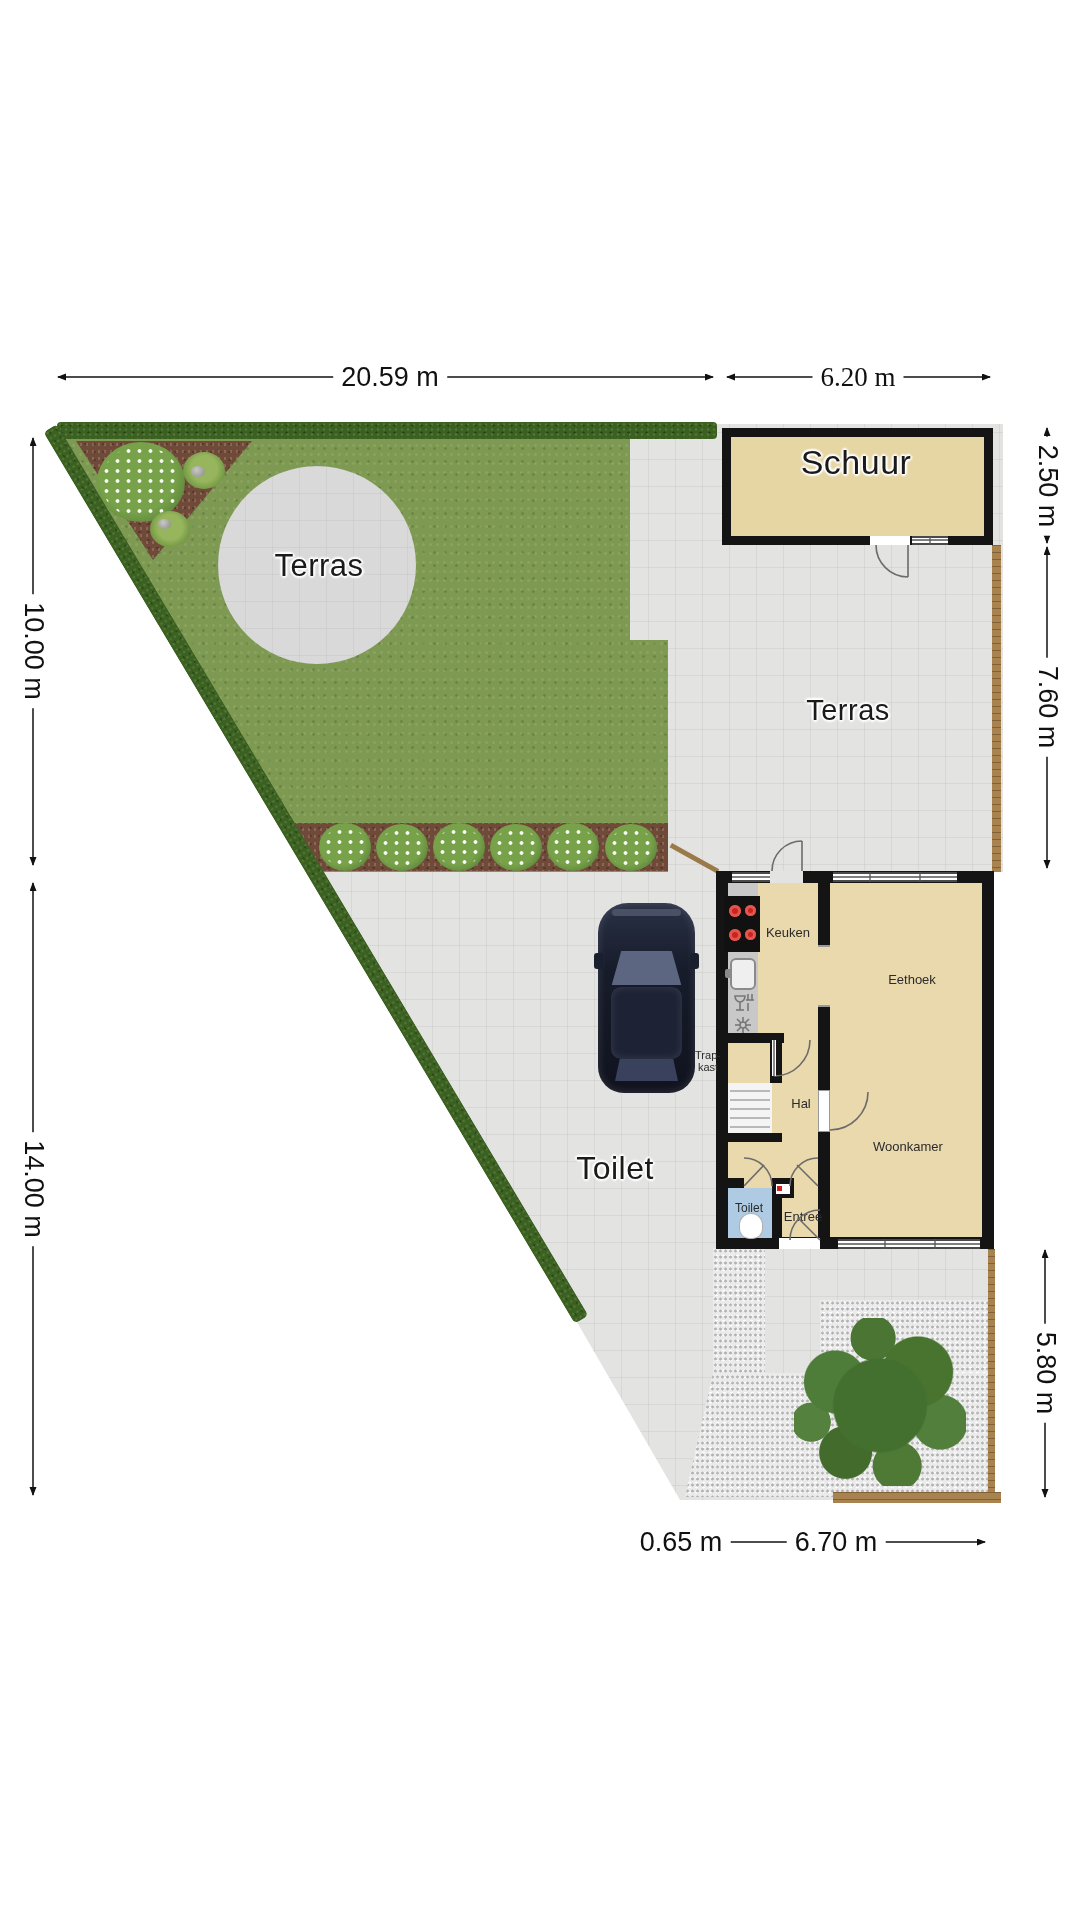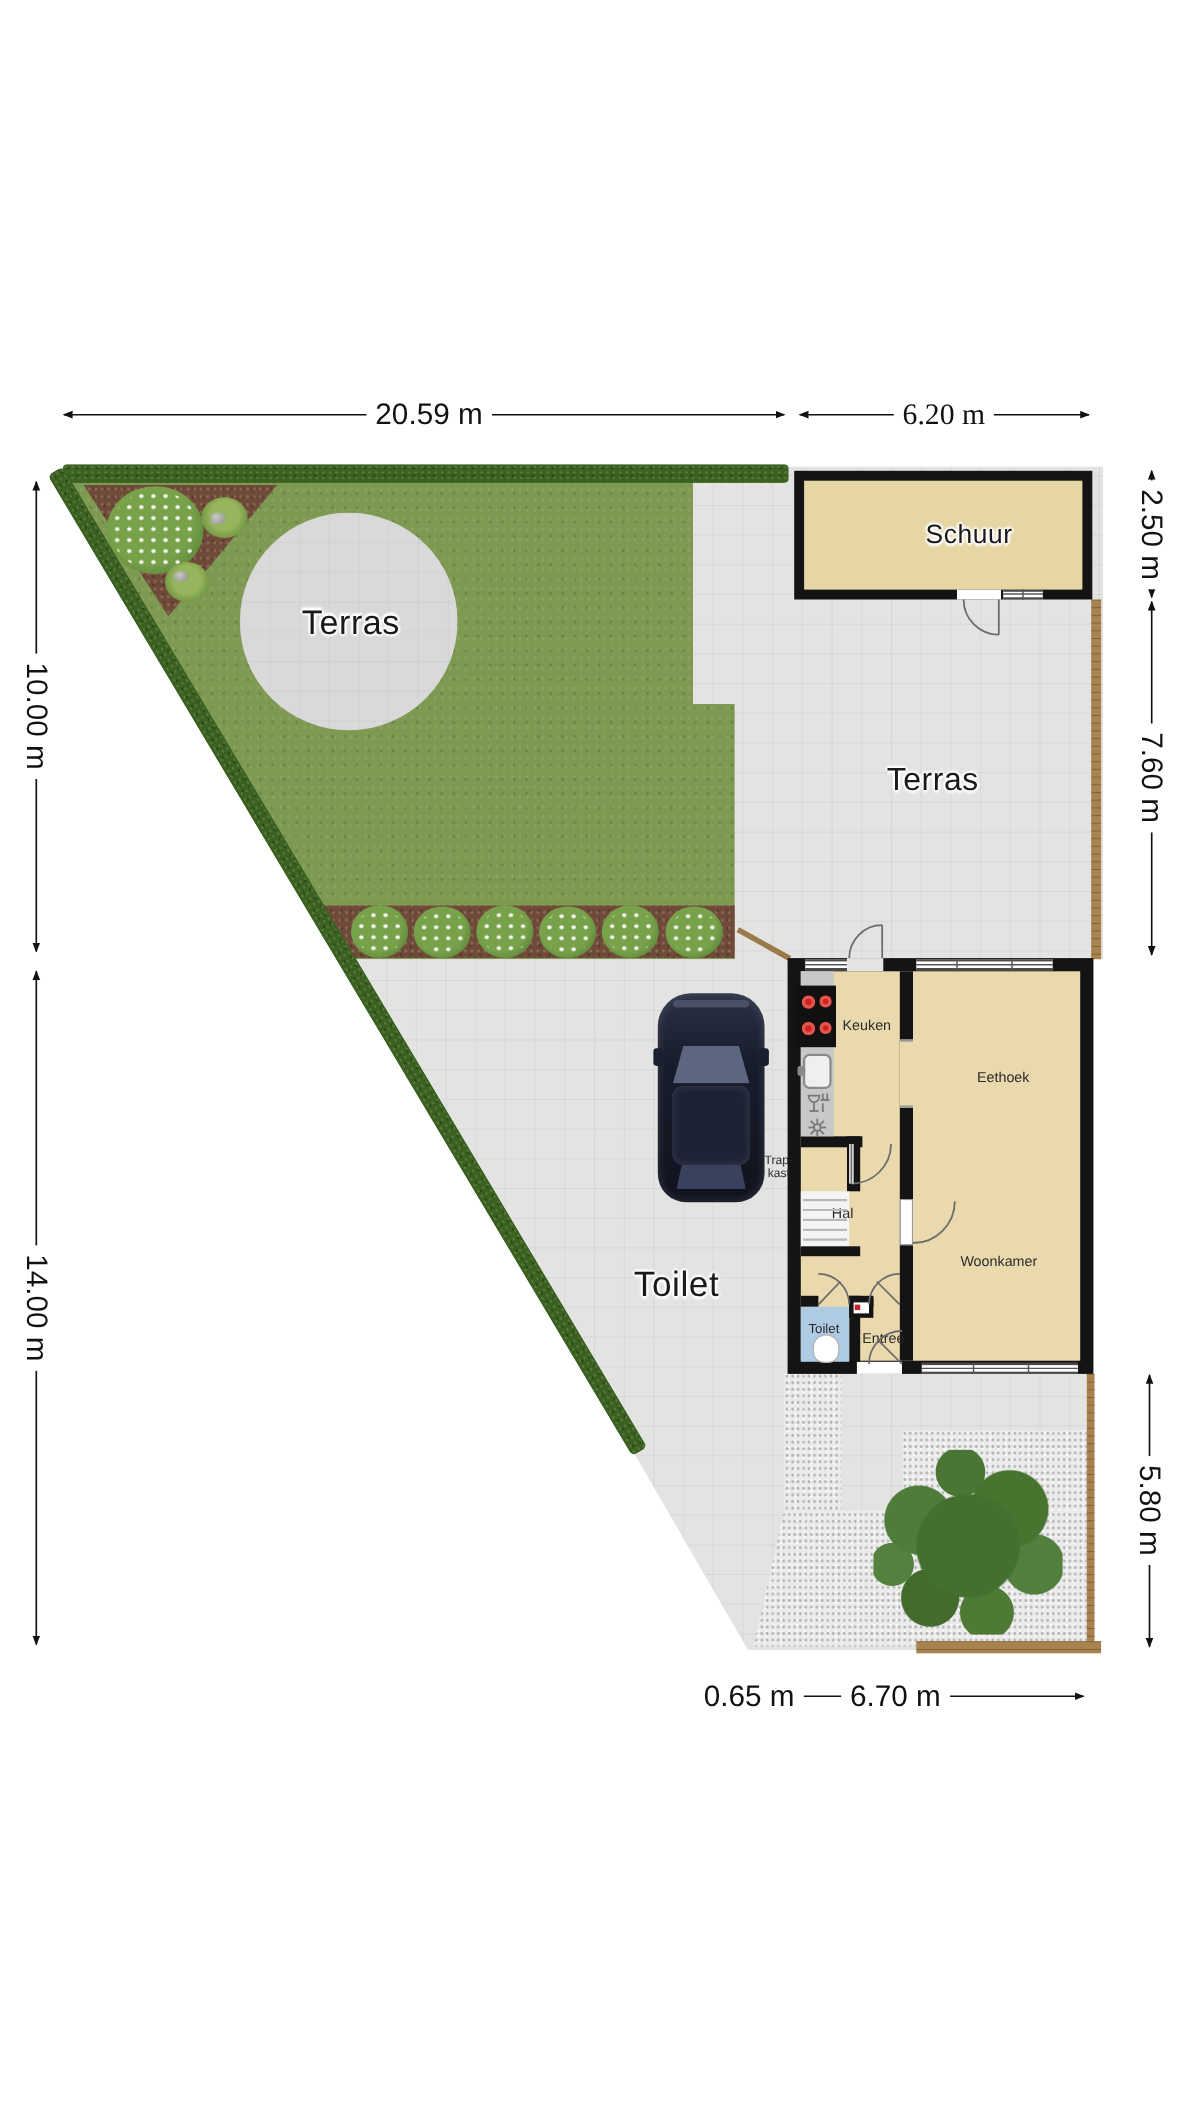--- a/index.html
+++ b/index.html
@@ -138,31 +138,31 @@
   <div class="abs" style="left:724px;top:896px;width:36px;height:56px;background:#111;">
     <div class="abs" style="left:5px;top:9px;width:12px;height:12px;border-radius:50%;background:#cc2222;box-shadow:inset 0 0 0 3px #e2574d;"></div>
     <div class="abs" style="left:21px;top:9px;width:11px;height:11px;border-radius:50%;background:#cc2222;box-shadow:inset 0 0 0 3px #e2574d;"></div>
     <div class="abs" style="left:5px;top:33px;width:12px;height:12px;border-radius:50%;background:#cc2222;box-shadow:inset 0 0 0 3px #e2574d;"></div>
     <div class="abs" style="left:21px;top:33px;width:11px;height:11px;border-radius:50%;background:#cc2222;box-shadow:inset 0 0 0 3px #e2574d;"></div>
   </div>
   <div class="abs" style="left:730px;top:958px;width:26px;height:32px;background:#efefef;border:2px solid #8a8a8a;border-radius:6px;box-sizing:border-box;"></div>
   <div class="abs" style="left:725px;top:969px;width:7px;height:9px;background:#8a8a8a;border-radius:2px;"></div>
 
   <div class="lbl area-lbl" style="left:319px;top:566px;">Terras</div>
-  <div class="lbl area-lbl" style="left:856px;top:487px;font-size:24px;margin-left:25px;">Schuur</div>
+  <div class="lbl area-lbl" style="left:856px;top:462px;font-size:34px;">Schuur</div>
   <div class="lbl area-lbl" style="left:848px;top:710px;font-size:29px;">Terras</div>
   <div class="lbl area-lbl" style="left:615px;top:1168px;font-size:32px;">Toilet</div>
 
   <div class="lbl room-lbl" style="left:788px;top:932px;">Keuken</div>
   <div class="lbl room-lbl" style="left:912px;top:979px;">Eethoek</div>
   <div class="lbl room-lbl-sm" style="position:absolute;left:708px;top:1061px;transform:translate(-50%,-50%);">
     <div>Trap-</div>
     <div>kast</div>
   </div>
-  <div class="lbl room-lbl" style="left:766px;top:1103px;">Hal</div>
+  <div class="lbl room-lbl" style="left:801px;top:1103px;">Hal</div>
   <div class="lbl room-lbl" style="left:908px;top:1146px;">Woonkamer</div>
   <div class="lbl room-lbl" style="left:749px;top:1208px;font-size:12px;">Toilet</div>
   <div class="lbl room-lbl" style="left:803px;top:1216px;">Entree</div>
 
   <div class="abs" style="left:598px;top:903px;width:97px;height:190px;">
     <div class="abs" style="inset:0;border-radius:30px 30px 26px 26px;background:linear-gradient(180deg,#2a3146 0%,#171c2b 35%,#10131e 100%);box-shadow:inset 0 0 10px rgba(255,255,255,.15);"></div>
     <div class="abs" style="left:-4px;top:50px;width:9px;height:16px;background:#1a1f2e;border-radius:3px;"></div>
     <div class="abs" style="left:92px;top:50px;width:9px;height:16px;background:#1a1f2e;border-radius:3px;"></div>
     <div class="abs" style="left:9px;top:48px;width:79px;height:34px;background:#5c6680;clip-path:polygon(6% 100%,94% 100%,82% 0,18% 0);border-radius:6px;"></div>
     <div class="abs" style="left:13px;top:84px;width:71px;height:72px;background:#1d2335;border-radius:10px;box-shadow:inset 0 0 8px rgba(255,255,255,.12);"></div>
@@ -265,15 +265,15 @@
   </svg>
 
   <div class="lbl dim-lbl" style="left:390px;top:377px;">20.59 m</div>
   <div class="lbl dim-lbl" style="left:858px;top:377px;font-family:Liberation Serif, serif;">6.20 m</div>
   <div class="lbl dim-lbl dim-vert" style="left:33px;top:651px;">10.00 m</div>
   <div class="lbl dim-lbl dim-vert" style="left:33px;top:1189px;">14.00 m</div>
   <div class="lbl dim-lbl dim-vert" style="left:1047px;top:486px;">2.50 m</div>
   <div class="lbl dim-lbl dim-vert" style="left:1047px;top:707px;">7.60 m</div>
   <div class="lbl dim-lbl dim-vert" style="left:1045px;top:1373px;">5.80 m</div>
   <div class="lbl dim-lbl" style="left:681px;top:1542px;">0.65 m</div>
-  <div class="lbl dim-lbl" style="left:814px;top:1542px;text-align:right;">6.70 m</div>
+  <div class="lbl dim-lbl" style="left:836px;top:1542px;text-align:right;">6.70 m</div>
 
 </div>
 
 </body></html>

